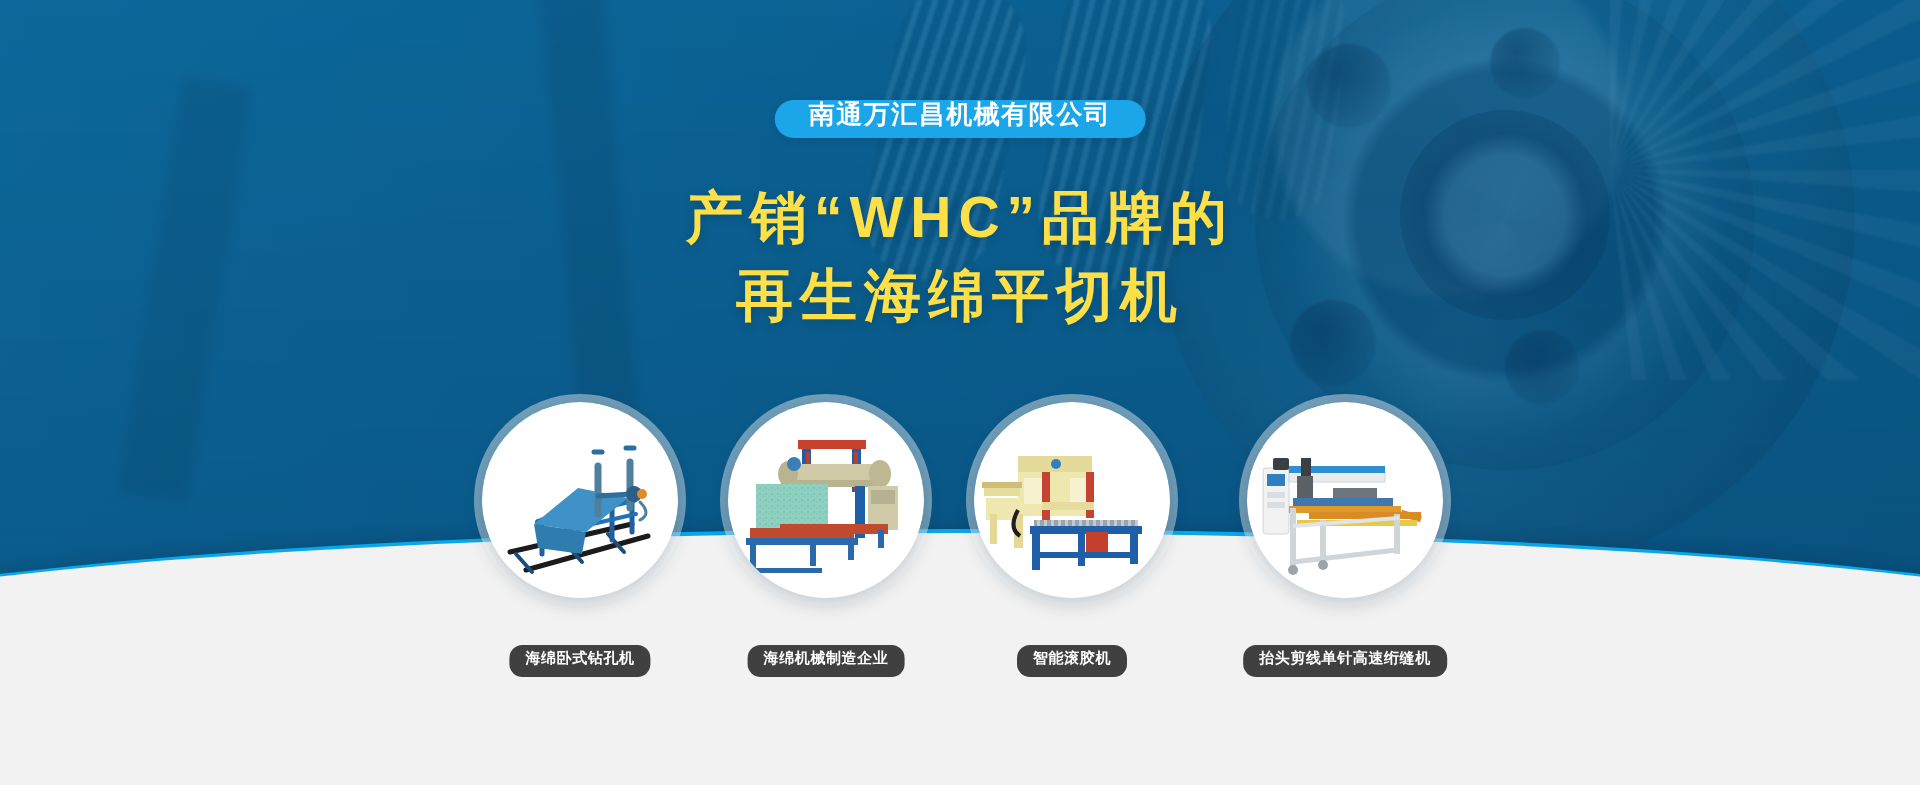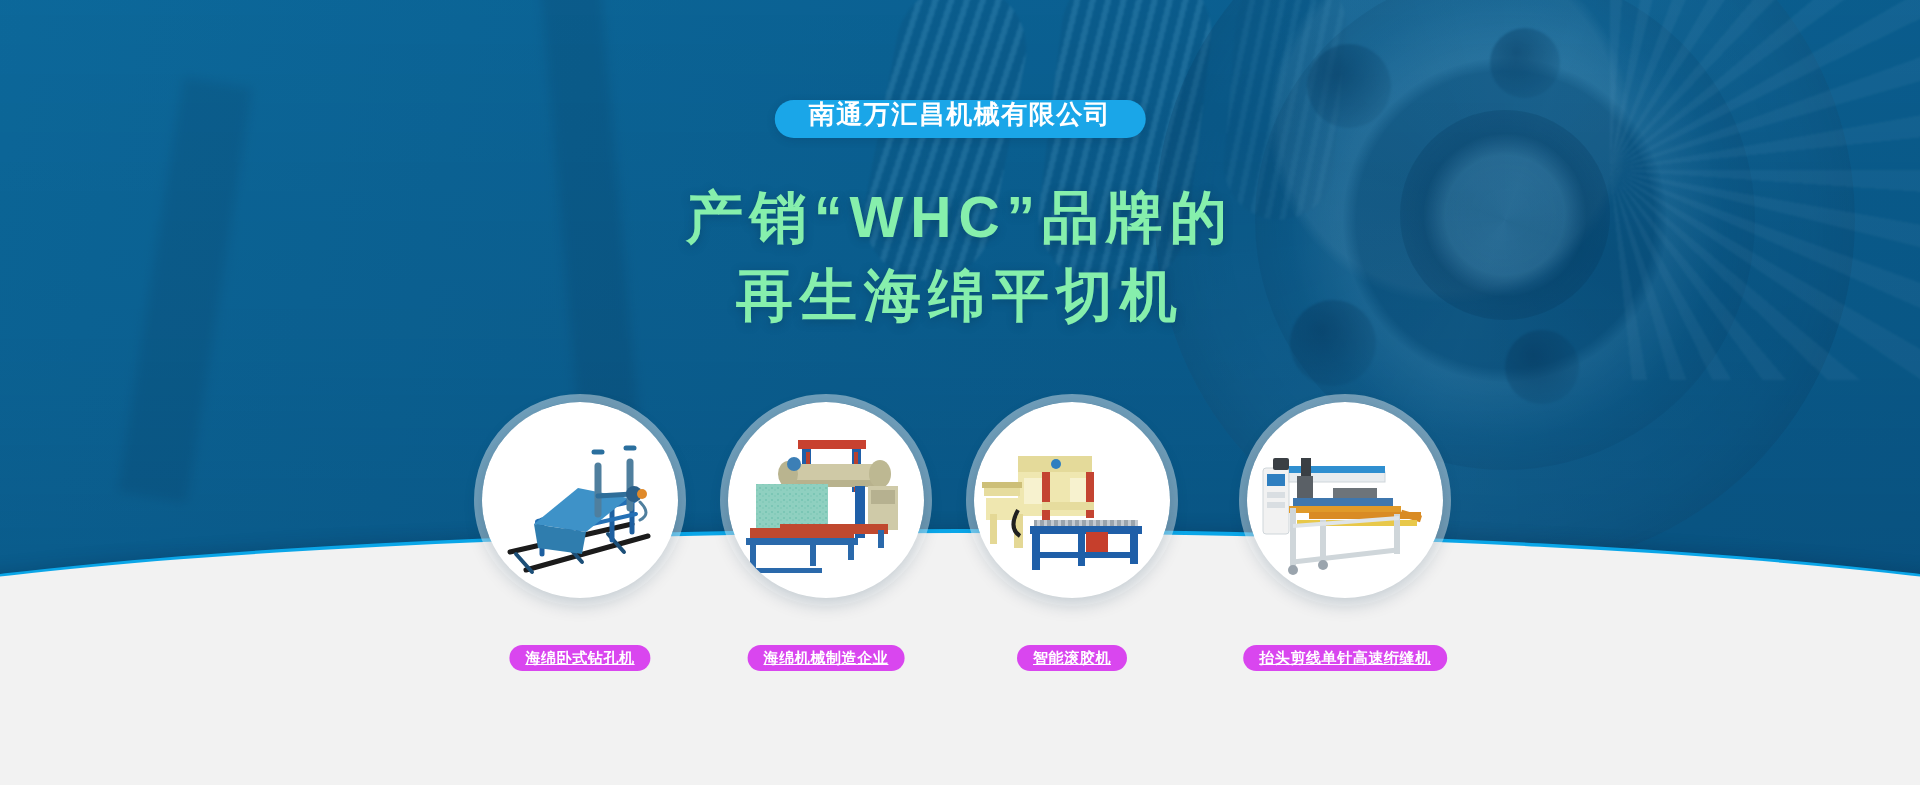--- a/index.html
+++ b/index.html
@@ -110,21 +110,21 @@
     border-radius:28px;
     white-space:nowrap;
     line-height:1;
     box-shadow:0 2px 8px rgba(0,40,70,.18);
   }
 
   
   .headline {
     position:absolute; left:0; right:0; top:178px;
     text-align:center;
-    color:#86efac;
+    color:#fde047;
     font-size:57px;
     font-weight:700;
     letter-spacing:7px;
     line-height:78px;
     text-shadow:0 2px 10px rgba(3,42,68,.35);
     white-space:nowrap;
   }
   .headline .ln { display:block; }
 
   
@@ -149,24 +149,24 @@
   }
   .product .disc {
     position:absolute; inset:0;
     border-radius:50%;
     background:#ffffff;
     overflow:hidden;
     box-shadow:0 6px 18px rgba(2,40,68,.22);
   }
   .product .label {
     position:absolute; top:243px; left:50%; transform:translateX(-50%);
-    background:#d946ef; color:#fff;
+    background:#404040; color:#fff;
     font-size:15px; font-weight:700; letter-spacing:.6px;
-    padding:5px 16px 6px; border-radius:13px;
-    white-space:nowrap; line-height:1;text-decoration:underline;
+    padding:5px 16px 12px; border-radius:13px;
+    white-space:nowrap; line-height:1;
   }
   .p1 { left:482px; } .p2 { left:728px; } .p3 { left:974px; } .p4 { left:1247px; }
 
   
   .machine { position:absolute; inset:0; }
   .machine svg { width:100%; height:100%; display:block; }
 </style>
 </head>
 <body>
 

